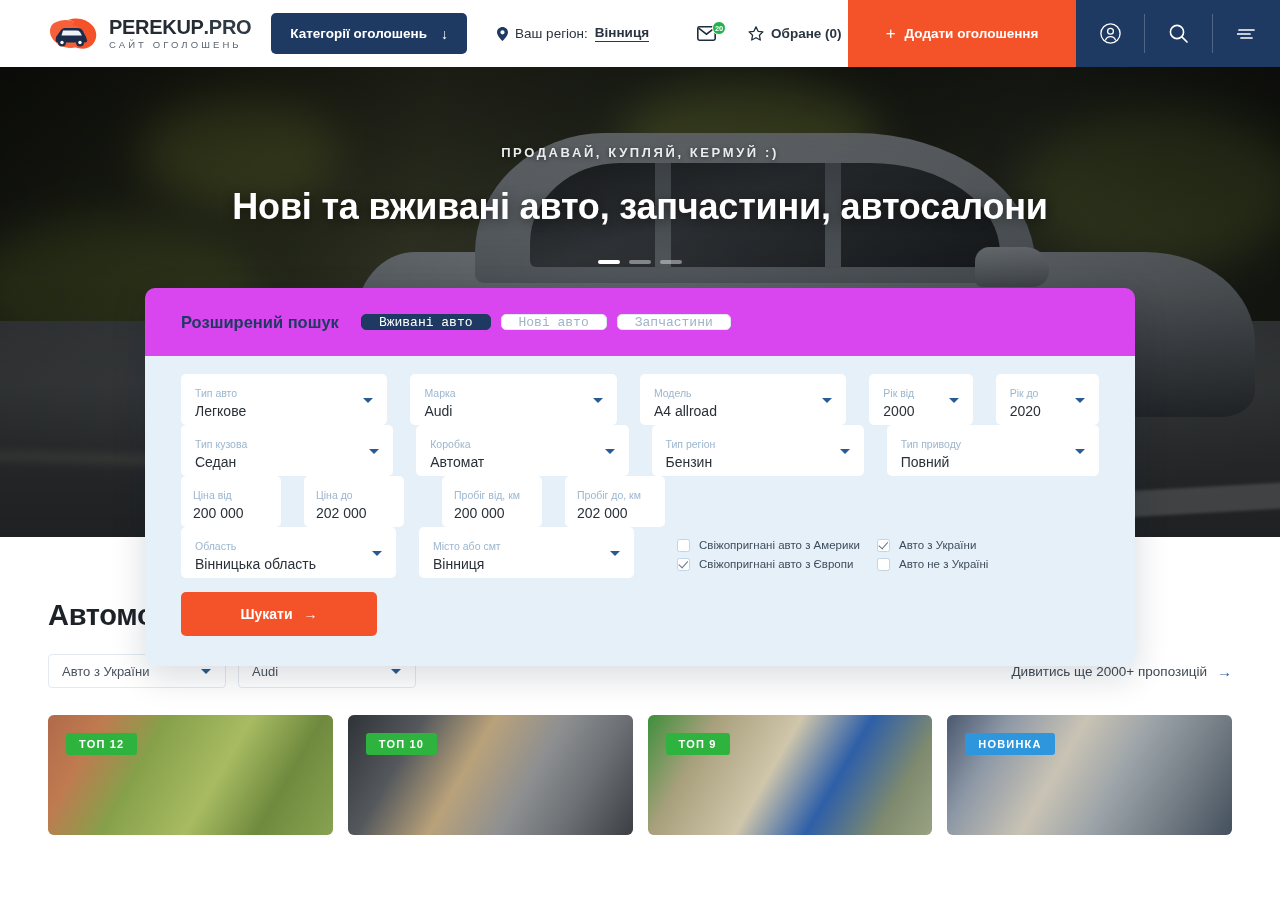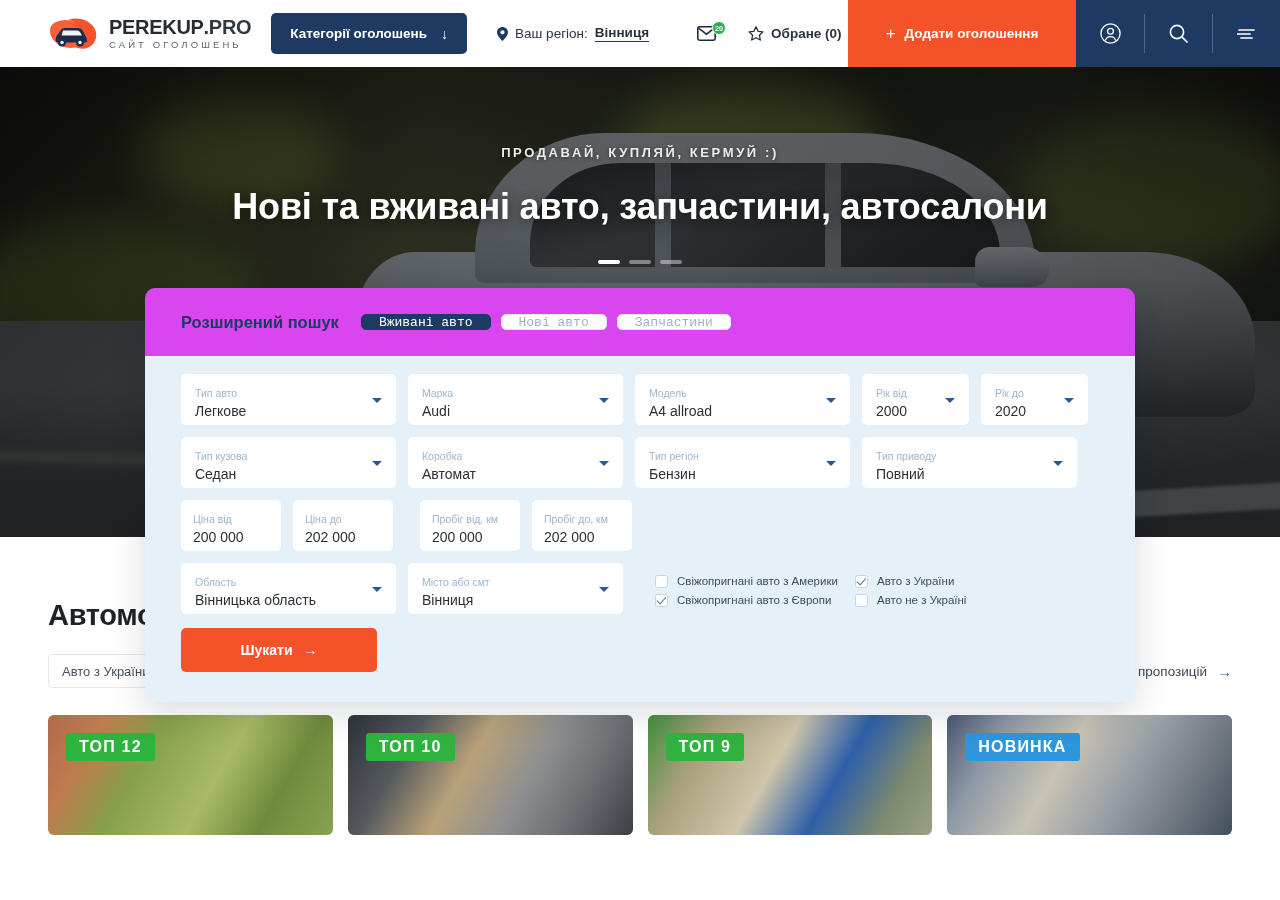--- a/index.html
+++ b/index.html
@@ -197,21 +197,21 @@
   .tab {
     height: 16px; padding: 0 17px; border-radius: 5px;
     display:flex; align-items:center;
     font-size: 13px; color:#9fb4c9; background:#fff;
     border: 1px solid #dfe9f2; cursor:pointer;font-family:Liberation Mono, monospace;
   }
   .tab.active { background:#1e3a62; color:#fff; border-color:#1e3a62; font-weight:500;}
 
   .panel-body { background:#e6f0f8; padding: 18px 36px 30px 36px; }
 
-  .row { display:flex; gap: 12px; margin-bottom: 12px; }
+  .row { display:flex; gap: 23px; margin-bottom: 0; }
   .field {
     background:#fff; border-radius: 5px; height: 51px;
     padding: 8px 12px 0 14px;
     position: relative; cursor: pointer;
     display:flex; flex-direction:column; justify-content:center;
   }
   .f-label { font-size: 10.5px; color:#9cb6cf; line-height:1.2; }
   .f-value { font-size: 14px; color:#2a3038; margin-top: 3px; line-height:1.2; }
   .caret {
     position:absolute; right: 14px; top: 50%; margin-top:-2px;
@@ -266,21 +266,21 @@
   .more .ar { color:#2a5a93; font-size:15px; }
 
   .cards { display:flex; gap: 15px; margin-top: 27px; }
   .card {
     width: 286px; height: 120px; border-radius: 6px; overflow:hidden; position:relative;
     background:#cfd6cf;
   }
   .card .ph { position:absolute; inset:0; }
   .badge {
     position:absolute; left: 18px; top: 18px;
-    color:#fff; font-size: 16px; font-weight:700; letter-spacing:1.2px;
+    color:#fff; font-size: 11px; font-weight:700; letter-spacing:1.2px;
     padding: 5px 13px; border-radius:3px;
   }
   .badge.green { background:#2fb33f; }
   .badge.blue  { background:#2d96dd; }
 </style>
 </head>
 <body>
 
 <div class="header">
 

